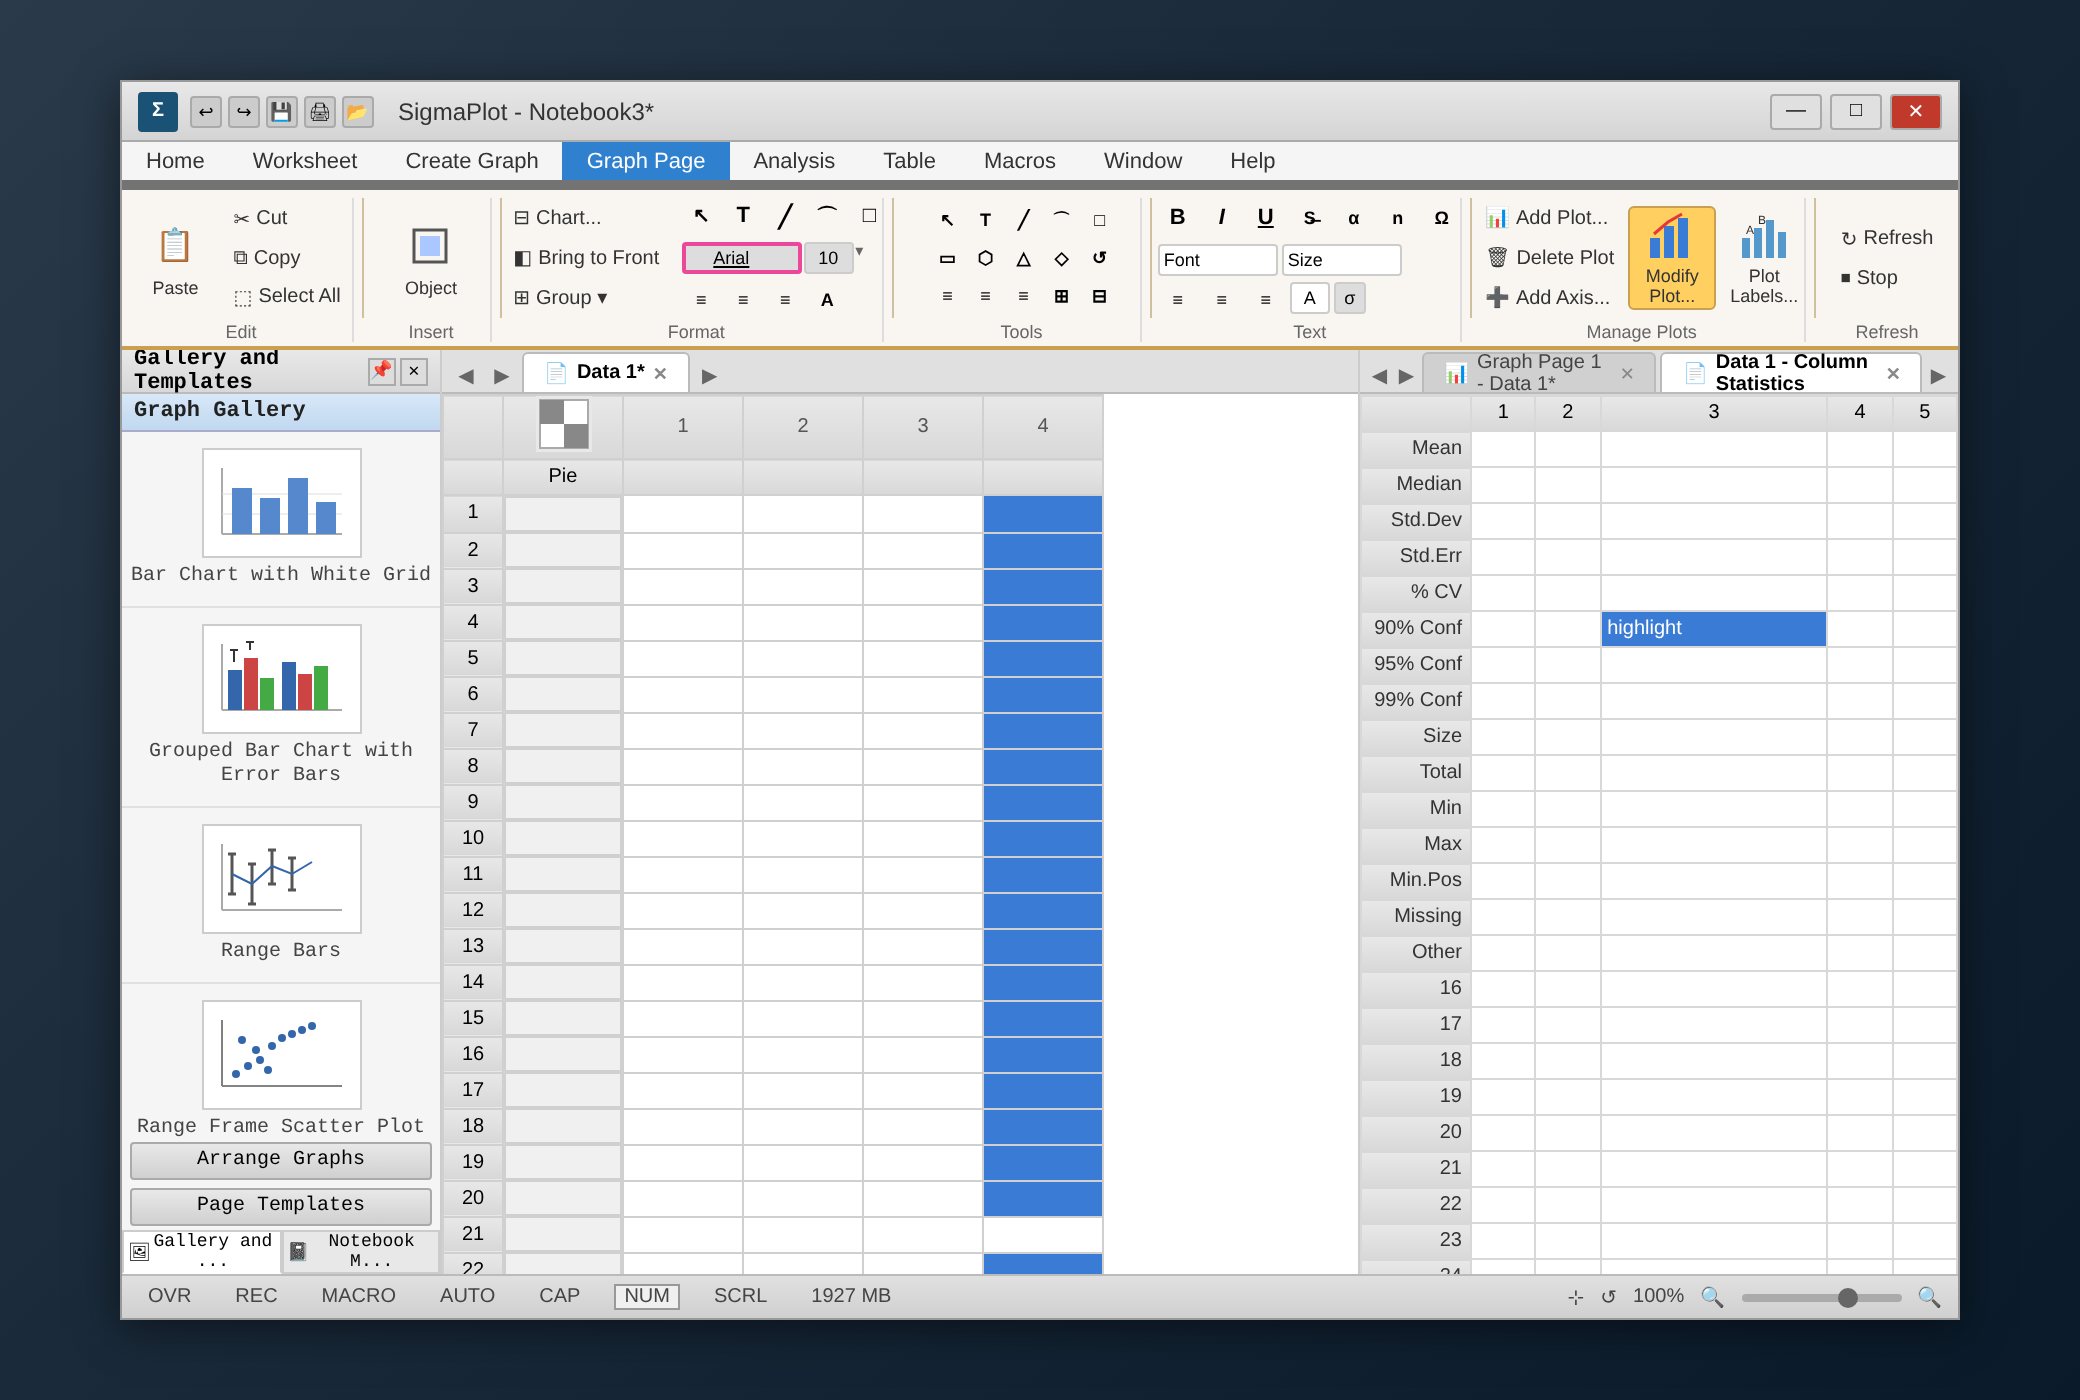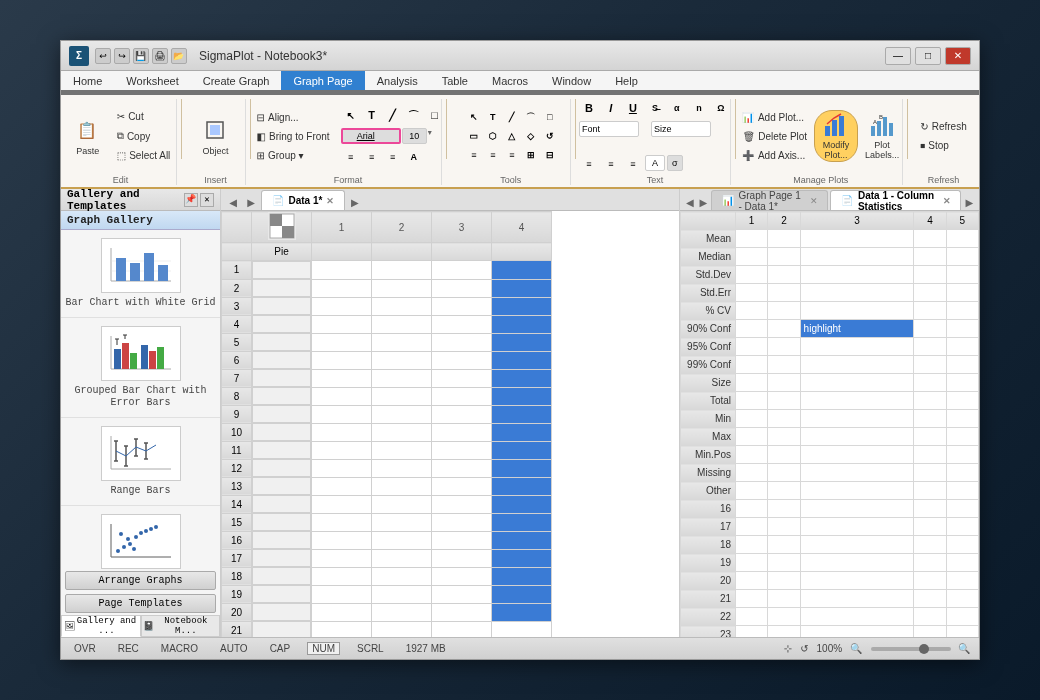--- a/index.html
+++ b/index.html
@@ -153,21 +153,21 @@
       height: 52px;
       border: 1px solid transparent;
       border-radius: 3px;
       cursor: pointer;
       font-size: 9px;
       text-align: center;
       color: #333;
       background: transparent;
       padding: 2px;
     }
-    .ribbon-btn-large.active { background: #ffd060; border-color: #c8a050; border-radius: 18px; }
+    .ribbon-btn-large.active { background: #ffd060; border-color: #c8a050; }
     .ribbon-btn-icon {
       width: 28px;
       height: 28px;
       display: flex;
       align-items: center;
       justify-content: center;
       font-size: 16px;
       margin-bottom: 2px;
     }
     .ribbon-btn-small {
@@ -614,21 +614,21 @@
         <span class="ribbon-group-label">Insert</span>
       </div>
 
       <div class="ribbon-divider"></div>
 
       <div class="ribbon-group" style="min-width:120px;">
         <div class="ribbon-group-content">
           <div class="ribbon-col">
             <div class="ribbon-btn-small">
               <span>⊟</span>
-              <span>Align...</span>
+              <span>Chart...</span>
             </div>
             <div class="ribbon-btn-small">
               <span>◧</span>
               <span>Bring to Front</span>
             </div>
             <div class="ribbon-btn-small">
               <span>⊞</span>
               <span>Group ▾</span>
             </div>
           </div>
@@ -690,21 +690,21 @@
           <div class="ribbon-col">
             <div style="display:flex;gap:2px;margin-bottom:2px;">
               <div class="fmt-btn" style="font-weight:bold;">B</div>
               <div class="fmt-btn" style="font-style:italic;">I</div>
               <div class="fmt-btn" style="text-decoration:underline;">U</div>
               <div class="fmt-btn" style="font-size:9px;">S̶</div>
               <div class="fmt-btn" style="font-size:9px;">α</div>
               <div class="fmt-btn" style="font-size:9px;">n</div>
               <div class="fmt-btn" style="font-size:9px;">Ω</div>
             </div>
-            <div style="display:flex;gap:12px;margin-bottom:16px;">
+            <div style="display:flex;gap:2px;margin-bottom:1px;">
               <div style="width:60px;height:16px;border:1px solid #ccc;background:white;border-radius:2px;display:flex;align-items:center;padding:0 2px;font-size:9px;">Font</div>
               <div style="width:60px;height:16px;border:1px solid #ccc;background:white;border-radius:2px;display:flex;align-items:center;padding:0 2px;font-size:9px;">Size</div>
             </div>
             <div style="display:flex;gap:2px;">
               <div class="fmt-btn" style="font-size:9px;">≡</div>
               <div class="fmt-btn" style="font-size:9px;">≡</div>
               <div class="fmt-btn" style="font-size:9px;">≡</div>
               <div style="width:20px;height:16px;border:1px solid #ccc;background:white;border-radius:2px;display:flex;align-items:center;justify-content:center;font-size:9px;">A</div>
               <div style="width:16px;height:16px;border:1px solid #ccc;background:#ddd;border-radius:2px;display:flex;align-items:center;justify-content:center;font-size:9px;">σ</div>
             </div>

